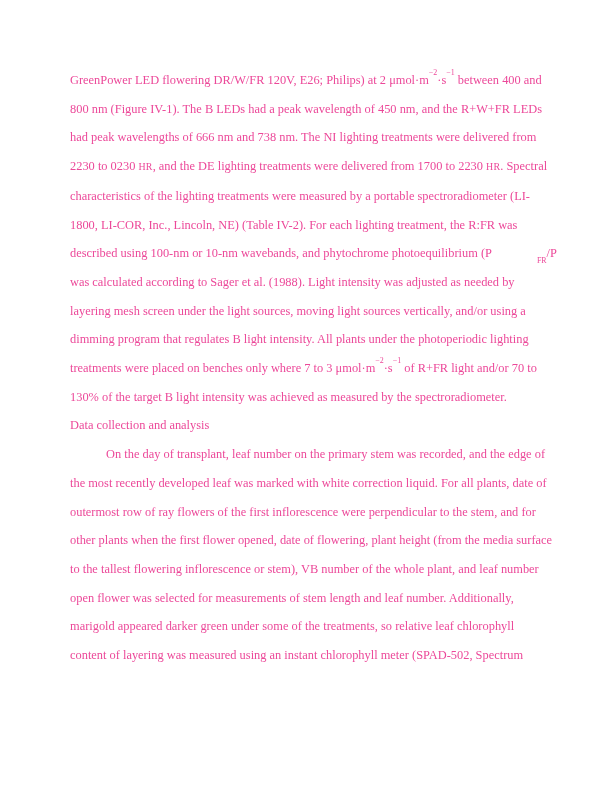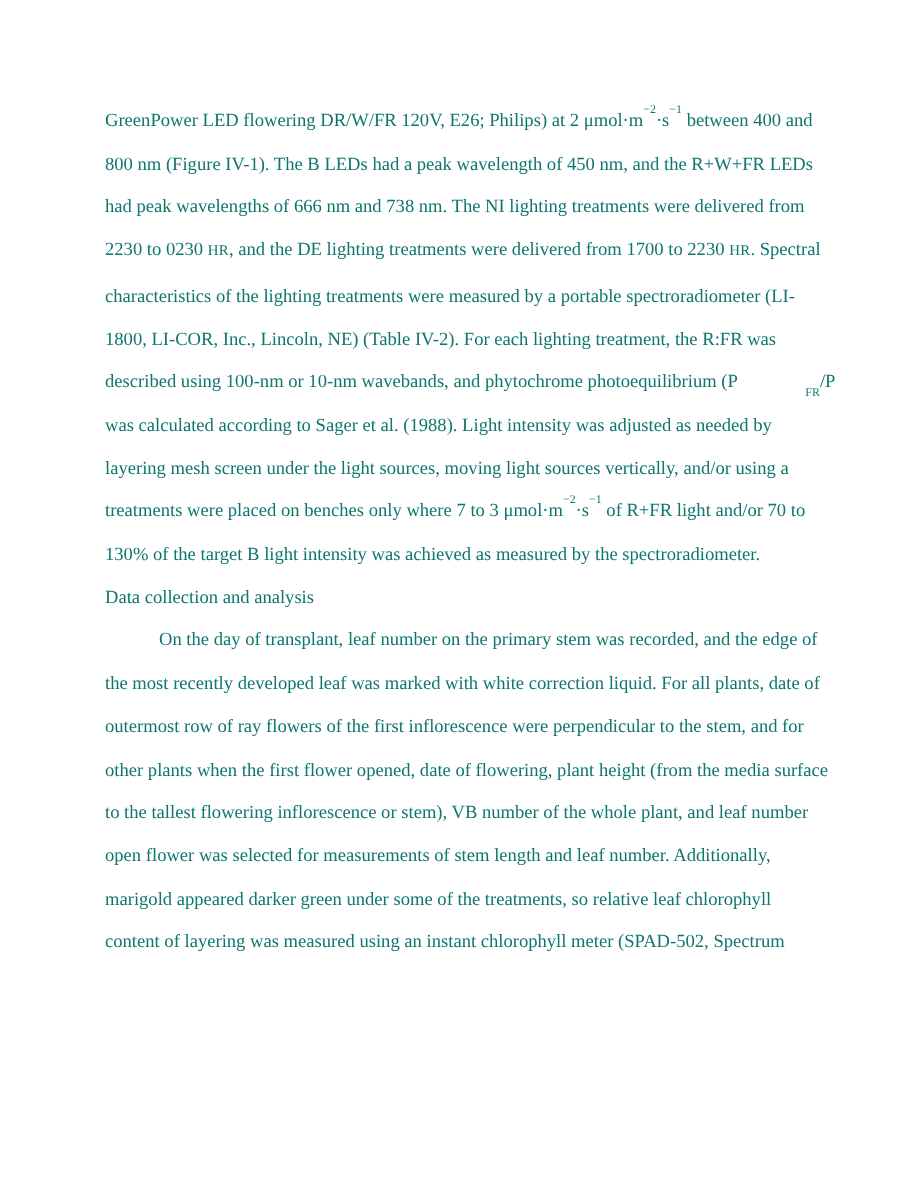--- a/index.html
+++ b/index.html
@@ -7,21 +7,21 @@
     padding: 0;
     background: #ffffff;
   }
   .page {
     position: relative;
     width: 568px;
     height: 792px;
     background: #ffffff;
     font-family: "Liberation Serif", serif;
     font-size: 12.4px;
-    color: #0f766e;
+    color: #ec4899;
     overflow: hidden;
   }
   .body-text {
     position: absolute;
     left: 70px;
     top: 66px;
     width: 478px;
     line-height: 28.7px;
   }
   .line {
@@ -59,20 +59,21 @@
   <div class="body-text">
       <div class="line"><span>GreenPower LED flowering DR/W/FR 120V, E26; Philips) at 2 μmol·m</span><sup>−2</sup><span>·s</span><sup>−1</sup><span> between 400 and</span></div>
       <div class="line"><span>800 nm (Figure IV-1). The B LEDs had a peak wavelength of 450 nm, and the R+W+FR LEDs</span></div>
       <div class="line"><span>had peak wavelengths of 666 nm and 738 nm. The NI lighting treatments were delivered from</span></div>
       <div class="line"><span>2230 to 0230 </span><span class="sc">HR</span><span>, and the DE lighting treatments were delivered from 1700 to 2230 </span><span class="sc">HR</span><span>. Spectral</span></div>
       <div class="line"><span>characteristics of the lighting treatments were measured by a portable spectroradiometer (LI-</span></div>
       <div class="line"><span>1800, LI-COR, Inc., Lincoln, NE) (Table IV-2). For each lighting treatment, the R:FR was</span></div>
       <div class="line"><span>described using 100-nm or 10-nm wavebands, and phytochrome photoequilibrium (P</span><sub>FR</sub><span>/P</span><sub>R+FR</sub><span>)</span></div>
       <div class="line"><span>was calculated according to Sager et al. (1988). Light intensity was adjusted as needed by</span></div>
       <div class="line"><span>layering mesh screen under the light sources, moving light sources vertically, and/or using a</span></div>
+      <div class="line"><span>dimming program that regulates B light intensity. All plants under the photoperiodic lighting</span></div>
       <div class="line"><span>treatments were placed on benches only where 7 to 3 μmol·m</span><sup>−2</sup><span>·s</span><sup>−1</sup><span> of R+FR light and/or 70 to</span></div>
       <div class="line"><span>130% of the target B light intensity was achieved as measured by the spectroradiometer.</span></div>
       <div class="line italic"><span>Data collection and analysis</span></div>
       <div class="line indent"><span>On the day of transplant, leaf number on the primary stem was recorded, and the edge of</span></div>
       <div class="line"><span>the most recently developed leaf was marked with white correction liquid. For all plants, date of</span></div>
       <div class="line"><span>outermost row of ray flowers of the first inflorescence were perpendicular to the stem, and for</span></div>
       <div class="line"><span>other plants when the first flower opened, date of flowering, plant height (from the media surface</span></div>
       <div class="line"><span>to the tallest flowering inflorescence or stem), VB number of the whole plant, and leaf number</span></div>
       <div class="line"><span>open flower was selected for measurements of stem length and leaf number. Additionally,</span></div>
       <div class="line"><span>marigold appeared darker green under some of the treatments, so relative leaf chlorophyll</span></div>

